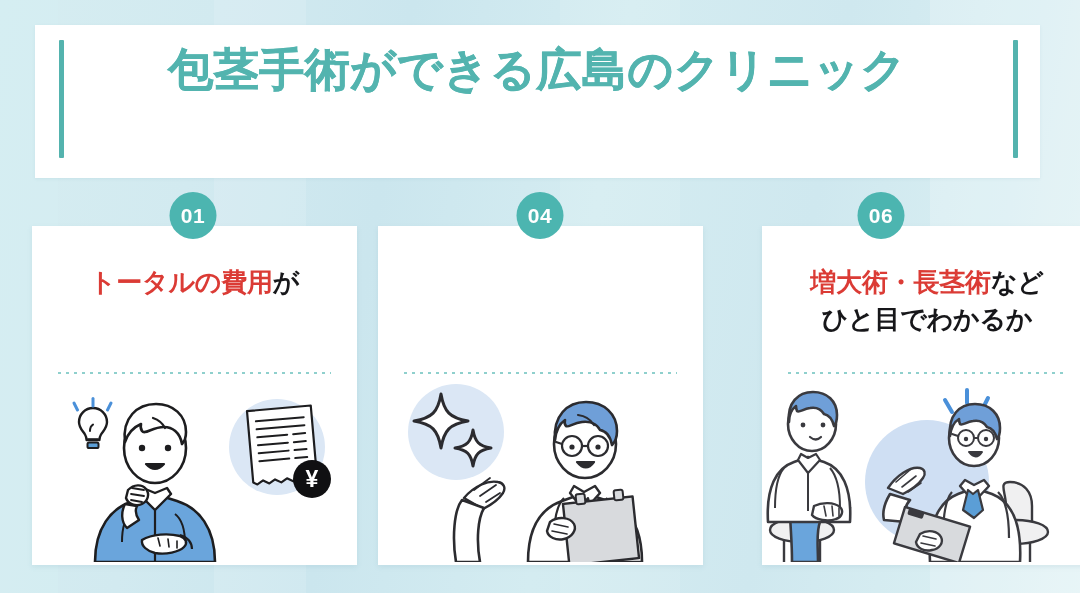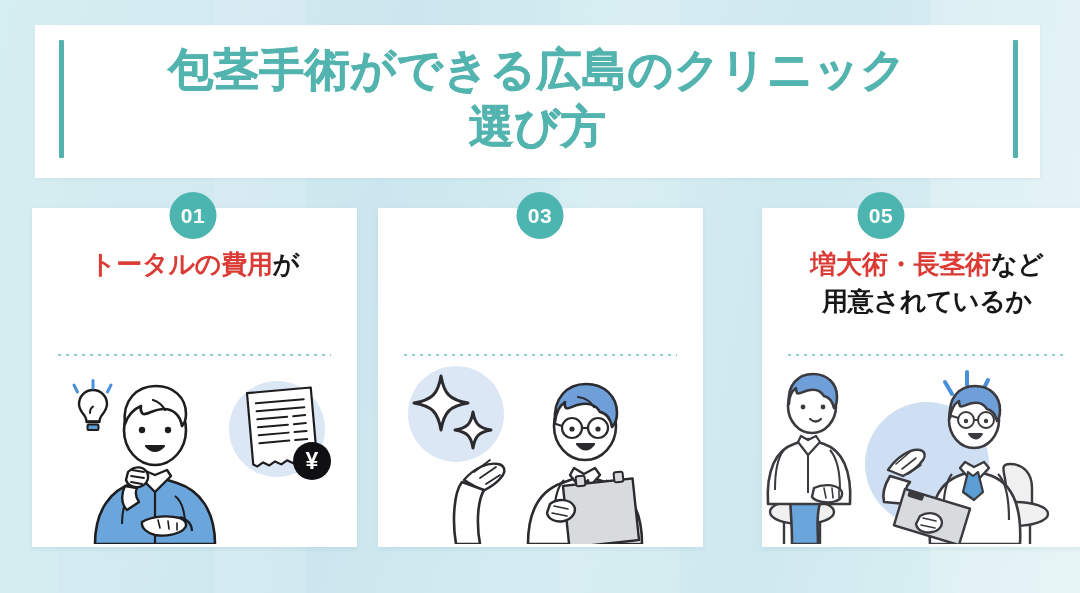--- a/index.html
+++ b/index.html
@@ -37,21 +37,21 @@
     font-size:45px;line-height:57px;
     font-weight:700;
     letter-spacing:.5px;
     -webkit-text-stroke:.6px #53b4af;
   }
   .title-text .l2{display:block;}
 
   
   .cards{position:absolute;left:0;top:192px;width:1080px;height:380px;}
   .card{
-    position:absolute;top:16px;width:325px;height:339px;
+    position:absolute;top:34px;width:325px;height:339px;
     background:#ffffff;
     box-shadow:0 2px 5px rgba(96,150,165,.13);
   }
   .card.c1{left:32px;}
   .card.c2{left:378px;}
   .card.c3{left:718px;width:330px;margin-left:44px;}
 
   .badge{
     position:absolute;top:0;left:50%;transform:translate(-50%,-0%);
     width:47px;height:47px;border-radius:50%;
@@ -91,29 +91,28 @@
   <div class="bg-band b1"></div>
   <div class="bg-band b2"></div>
   <div class="bg-band b3"></div>
   <div class="bg-band b4"></div>
 
   <div class="title-panel">
     <div class="title-bar left"></div>
     <div class="title-bar right"></div>
     <div class="title-text">
       <span class="l1">包茎手術ができる広島のクリニック</span>
-      <span class="l2">選び方</span>
     </div>
   </div>
 
   <div class="cards">
 
     <div class="badge b1">01</div>
-    <div class="badge b2">03</div>
-    <div class="badge b3">05</div>
+    <div class="badge b2">04</div>
+    <div class="badge b3">06</div>
 
     <div class="card c1">
       <div class="card-head">
         <span class="ln"><span class="hl">トータルの費用</span><span>が</span></span>
       </div>
       <div class="divider"></div>
       <div class="illus">
         <svg viewBox="0 0 325 180" xmlns="http://www.w3.org/2000/svg">
           <circle cx="245" cy="65" r="48" fill="#dbe7f5"></circle>
 
@@ -223,21 +222,21 @@
             <path d="M176 142l14 3"></path>
               <path d="M174 149l15 3"></path>
           </g>
         </svg>
       </div>
     </div>
 
     <div class="card c3">
       <div class="card-head">
         <span class="ln"><span class="hl">増大術・長茎術</span><span>など</span></span>
-        <span class="ln">用意されているか</span>
+        <span class="ln">ひと目でわかるか</span>
       </div>
       <div class="divider"></div>
       <div class="illus">
         <svg viewBox="0 0 330 180" xmlns="http://www.w3.org/2000/svg">
           <circle cx="165" cy="100" r="62" fill="#cfdff3"></circle>
 
           <g stroke="#4a90d9" stroke-width="4" stroke-linecap="round">
             <path d="M183 18l7 12"></path>
               <path d="M205 8v13"></path>
               <path d="M226 16l-6 12"></path>

